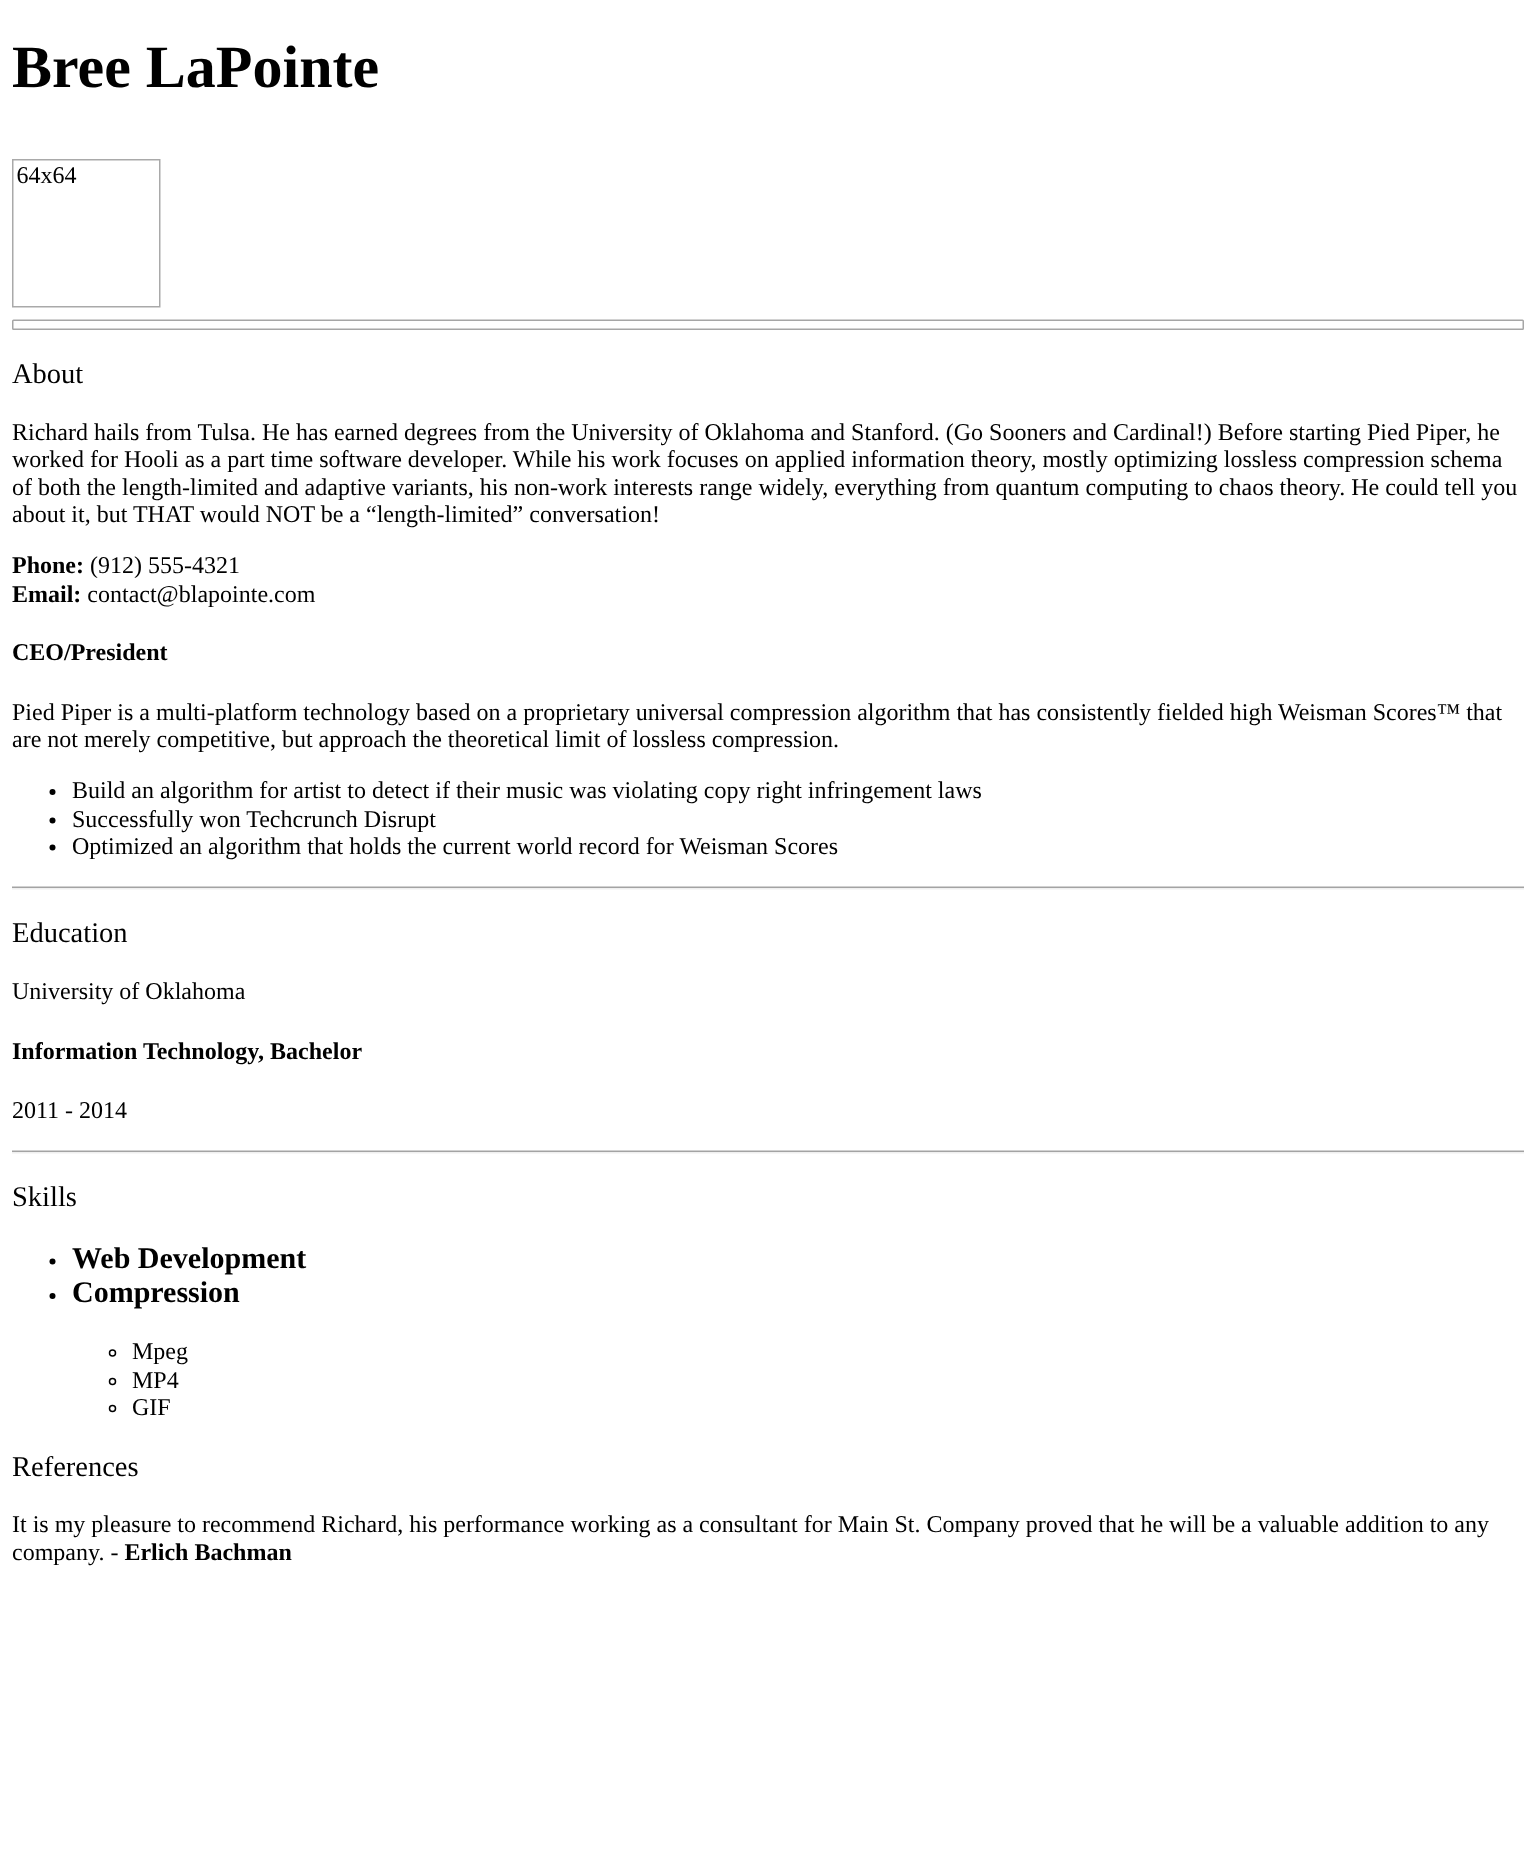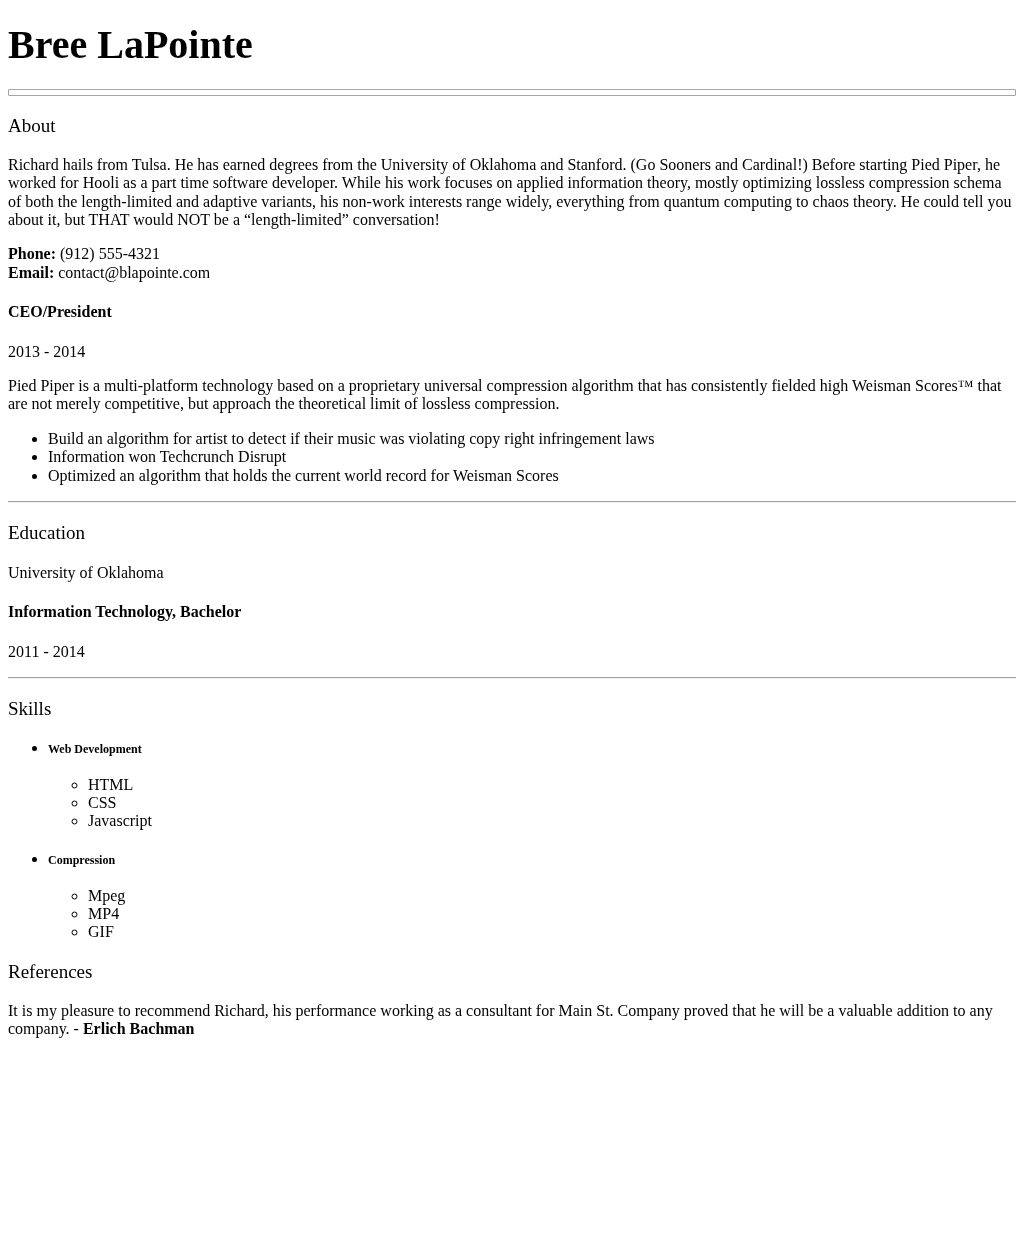--- a/index.html
+++ b/index.html
@@ -38,74 +38,71 @@
   }
   hr.thin {
     height: 0;
     border: 0;
     border-top: 1px solid #a3a3a3;
     border-bottom: 1px solid #f0f0f0;
   }
   ul { margin: 16px 0; padding-left: 40px; list-style-type: disc; }
   ul ul { list-style-type: circle; margin: 19px 0; padding-left: 40px; }
   li { line-height: 1.15; }
-  .skill-name { margin: 0; font-size: 12px; font-weight: bold; }
+  .skill-name { margin: 0; font-size: 20px; font-weight: bold; }
   strong { font-weight: bold; }
 </style>
 </head>
 <body>
 
 <div>
 
   <h1 class="name-h">Bree LaPointe</h1>
 
+  <div class="avatar">
+    <span>64x64</span>
+  </div>
 
   <hr class="thick">
 
   <h3 class="section-h">About</h3>
   <p>Richard hails from Tulsa. He has earned degrees from the University of Oklahoma and Stanford. (Go Sooners and Cardinal!) Before starting Pied Piper, he worked for Hooli as a part time software developer. While his work focuses on applied information theory, mostly optimizing lossless compression schema of both the length-limited and adaptive variants, his non-work interests range widely, everything from quantum computing to chaos theory. He could tell you about it, but THAT would NOT be a “length-limited” conversation!</p>
 
   <p>
     <strong>Phone:</strong>
     <span>(912) 555-4321</span>
     <br>
     <strong>Email:</strong>
     <span>contact@blapointe.com</span>
   </p>
 
 
   <h4 class="sub-h">CEO/President</h4>
-  <p>2013 - 2014</p>
   <p>Pied Piper is a multi-platform technology based on a proprietary universal compression algorithm that has consistently fielded high Weisman Scores™ that are not merely competitive, but approach the theoretical limit of lossless compression.</p>
 
   <ul>
     <li>Build an algorithm for artist to detect if their music was violating copy right infringement laws</li>
-    <li>Information won Techcrunch Disrupt</li>
+    <li>Successfully won Techcrunch Disrupt</li>
     <li>Optimized an algorithm that holds the current world record for Weisman Scores</li>
   </ul>
 
   <hr class="thin">
 
   <h3 class="section-h">Education</h3>
   <h3 class="school-h">University of Oklahoma</h3>
   <h4 class="sub-h">Information Technology, Bachelor</h4>
   <p>2011 - 2014</p>
 
   <hr class="thin">
 
   <h3 class="section-h">Skills</h3>
 
   <ul>
     <li>
       <h4 class="skill-name">Web Development</h4>
-      <ul>
-        <li>HTML</li>
-        <li>CSS</li>
-        <li>Javascript</li>
-      </ul>
     </li>
     <li>
       <h4 class="skill-name">Compression</h4>
       <ul>
         <li>Mpeg</li>
         <li>MP4</li>
         <li>GIF</li>
       </ul>
     </li>
   </ul>

